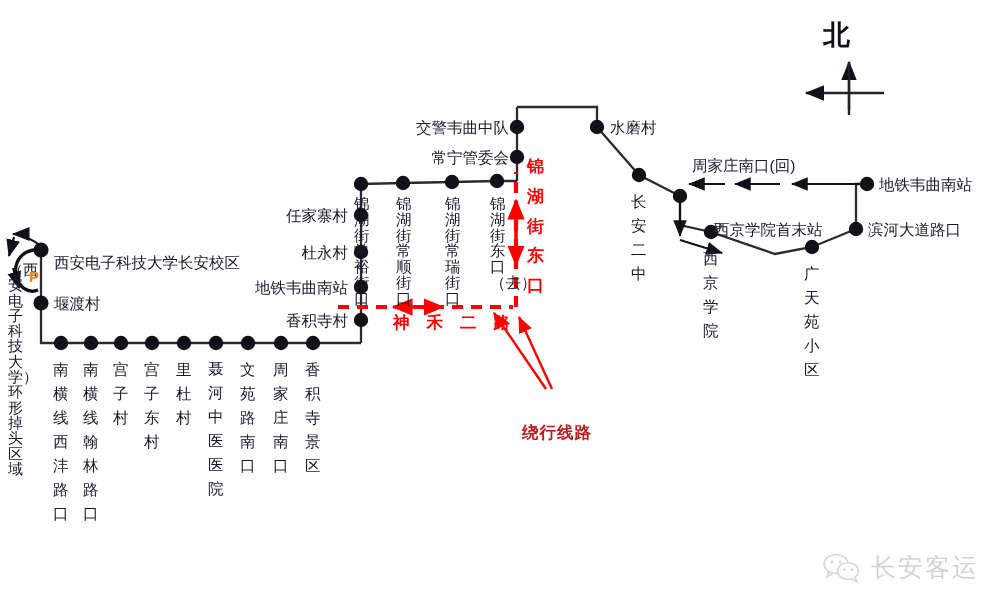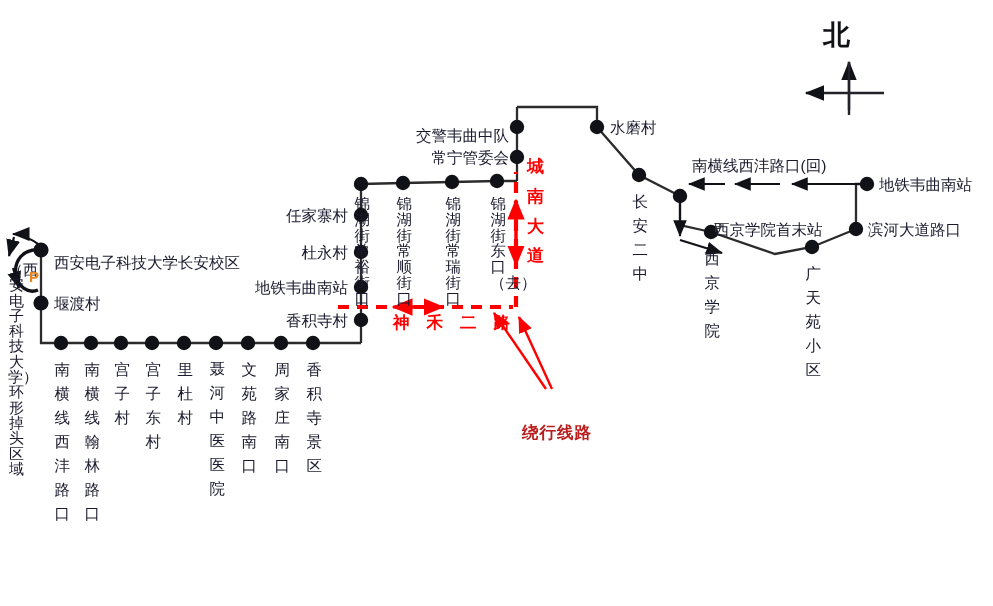--- a/index.html
+++ b/index.html
@@ -33,21 +33,21 @@
     letter-spacing: 0px;
   }
   .lbl.r { transform: translateX(-100%); }
   .vlbl {
     position: absolute;
     color: #1a1a2e;
     font-size: 15.5px;
     line-height: 1.30;
     width: 17px;
     word-break: break-all;
-    text-align: right;
+    text-align: left;
   }
   .vlbl.wide { line-height: 1.55; }
   .vlbl.tight { line-height: 1.02; width: 16px; }
   .vred {
     position: absolute;
     color: #ff0000;
     font-size: 17px;
     line-height: 1.75;
     width: 19px;
     word-break: break-all;
@@ -218,42 +218,55 @@
       <div class="vlbl wide" style="left: 273px; top: 358px;">周家庄南口</div>
       <div class="vlbl wide" style="left: 305px; top: 358px;">香积寺景区</div>
       <div class="lbl r" style="left: 348px; top: 208px;">任家寨村</div>
       <div class="lbl r" style="left: 348px; top: 245px;">杜永村</div>
       <div class="lbl r" style="left: 348px; top: 280px;">地铁韦曲南站</div>
       <div class="lbl r" style="left: 348px; top: 313px;">香积寺村</div>
       <div class="vlbl tight" style="left: 354px; top: 196px;">锦湖街常裕街口</div>
       <div class="vlbl tight" style="left: 396px; top: 196px;">锦湖街常顺街口</div>
       <div class="vlbl tight" style="left: 445px; top: 196px;">锦湖街常瑞街口</div>
       <div class="vlbl tight" style="left: 490px; top: 196px;">锦湖街东口（去）</div>
-      <div class="lbl r" style="left: 509px; top: 128px;">交警韦曲中队</div>
+      <div class="lbl r" style="left: 509px; top: 120px;">交警韦曲中队</div>
       <div class="lbl r" style="left: 509px; top: 150px;">常宁管委会</div>
       <div class="lbl" style="left: 610px; top: 120px;">水磨村</div>
       <div class="vlbl wide" style="left: 631px; top: 190px;">长安二中</div>
-      <div class="lbl" style="left: 692px; top: 158px;">南横线西沣路口(回)</div>
+      <div class="lbl" style="left: 692px; top: 158px;">周家庄南口(回)</div>
       <div class="vlbl wide" style="left: 703px; top: 247px;">西京学院</div>
       <div class="vlbl wide" style="left: 804px; top: 262px;">广天苑小区</div>
       <div class="lbl" style="left: 868px; top: 222px;">滨河大道路口</div>
       <div class="lbl" style="left: 879px; top: 177px;">地铁韦曲南站</div>
     </div>
 
   <div class="vlbl tight" id="loop-area-note" style="left:8px; top:262px; font-size:15px;">（西安电子科技大学）环形掉头区域</div>
 
   <div id="park-badge" style="left:29px; top:268px;">P</div>
 
-  <div class="vred" style="left:526px; top:152px;">城南大道</div>
+  <div class="vred" style="left:526px; top:152px;">锦湖街东口</div>
 
   <div id="shenhe-label" style="left:361px; top:312px;margin-left:32px;">神禾二路</div>
 
   <div id="detour-label" style="left:522px; top:422px;">绕行线路</div>
 
   <div id="north-label" style="left:823px; top:17px;">北</div>
 
   <div class="lbl" id="terminus-label" style="left:714px; top:222px;">
     <span class="pk">P</span>
     <span>西京学院首末站</span>
   </div>
 
+  <div id="watermark">
+    <svg width="40" height="32" viewBox="0 0 40 32">
+      <ellipse cx="14" cy="12" rx="12" ry="9.5" fill="none" stroke="#7b7b7b" stroke-width="1.6"></ellipse>
+      <path d="M7,19 L5,25 L11,21" fill="none" stroke="#7b7b7b" stroke-width="1.6"></path>
+      <circle cx="10" cy="10" r="1.5" fill="#7b7b7b"></circle>
+      <circle cx="18" cy="10" r="1.5" fill="#7b7b7b"></circle>
+      <ellipse cx="26" cy="19" rx="10.5" ry="8.3" fill="#ffffff" stroke="#7b7b7b" stroke-width="1.6"></ellipse>
+      <path d="M33,25 L35,30 L29,26.5" fill="#ffffff" stroke="#7b7b7b" stroke-width="1.6"></path>
+      <circle cx="22.5" cy="17.5" r="1.3" fill="#7b7b7b"></circle>
+      <circle cx="30" cy="17.5" r="1.3" fill="#7b7b7b"></circle>
+    </svg>
+    <span id="watermark-text">长安客运</span>
+  </div>
 
 </div>
 
 </body></html>

